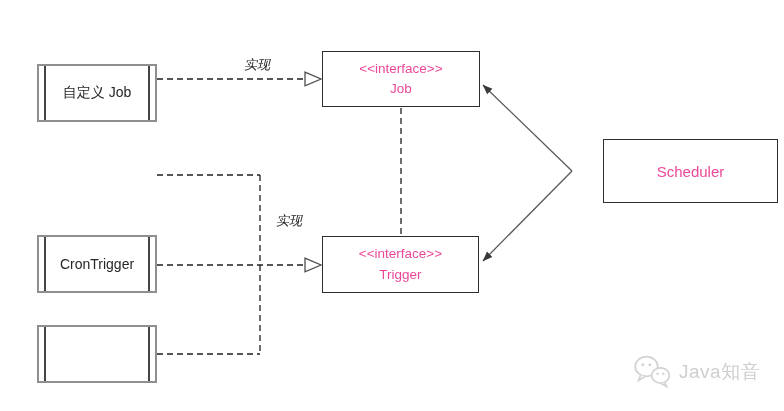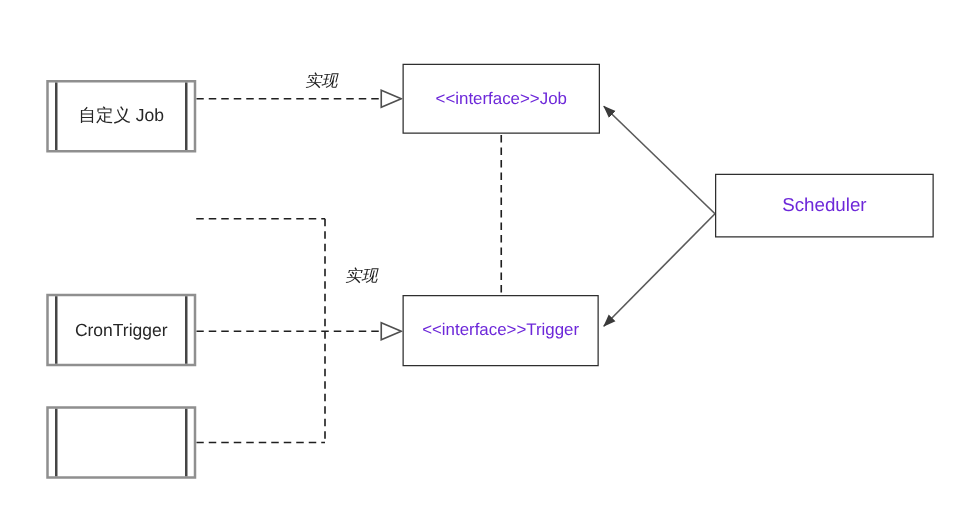--- a/index.html
+++ b/index.html
@@ -39,28 +39,28 @@
     font-size: 14px; color: #262626;
     white-space: nowrap;
     padding: 0 10px;
   }
   
   .plainbox {
     position: absolute;
     background: #ffffff;
     border: 1.5px solid #2e2e2e;
     z-index: 2;
-    display: flex; flex-direction: row;
+    display: flex; flex-direction: column;
     align-items: center; justify-content: center;
-    color: #6d28d9;
+    color: #ec4899;
   }
   .iface { font-size: 13.5px; line-height: 1.5; }
   .iface-job     { left: 322px; top: 51px;  width: 158px; height: 56px; }
   .iface-trigger { left: 322px; top: 236px; width: 157px; height: 57px; }
-  .scheduler     { left: 572px; top: 139px; width: 175px; height: 51px; font-size: 15px; }
+  .scheduler     { left: 603px; top: 139px; width: 175px; height: 64px; font-size: 15px; }
   .edge-label {
     position: absolute; z-index: 3;
     font-size: 13px; color: #1c1c1c;
     width: 56px; text-align: center;
     white-space: nowrap;
     font-style: italic;
   }
   .edge-label.realize-job     { left: 229px; top: 56px; }
   .edge-label.realize-trigger { left: 261px; top: 212px; }
   
@@ -142,14 +142,31 @@
     <div>Trigger</div>
   </div>
 
   <div class="plainbox scheduler">
     <div>Scheduler</div>
   </div>
 
   <div class="edge-label realize-job">实现</div>
   <div class="edge-label realize-trigger">实现</div>
 
+  <div class="watermark">
+    <svg width="39" height="35" viewBox="0 0 39 35">
+      <g fill="none" stroke="#d4d4d4" stroke-width="1.8">
+        <ellipse cx="13.5" cy="12.5" rx="11.3" ry="9.8"></ellipse>
+        <path d="M7.5,21 L5.6,26.4 L11.5,22.8" fill="#ffffff"></path>
+        <ellipse cx="27.5" cy="21.5" rx="8.8" ry="7.6" fill="#ffffff"></ellipse>
+        <path d="M31.5,28.2 L33.6,32.4 L28.4,29.6" fill="#ffffff"></path>
+      </g>
+      <g fill="#d4d4d4">
+        <circle cx="9.8" cy="10.8" r="1.5"></circle>
+        <circle cx="16.8" cy="10.8" r="1.5"></circle>
+        <circle cx="24.6" cy="19.8" r="1.25"></circle>
+        <circle cx="30.4" cy="19.8" r="1.25"></circle>
+      </g>
+    </svg>
+    <span class="wm-text">Java知音</span>
+  </div>
 
 </div>
 
 </body></html>

